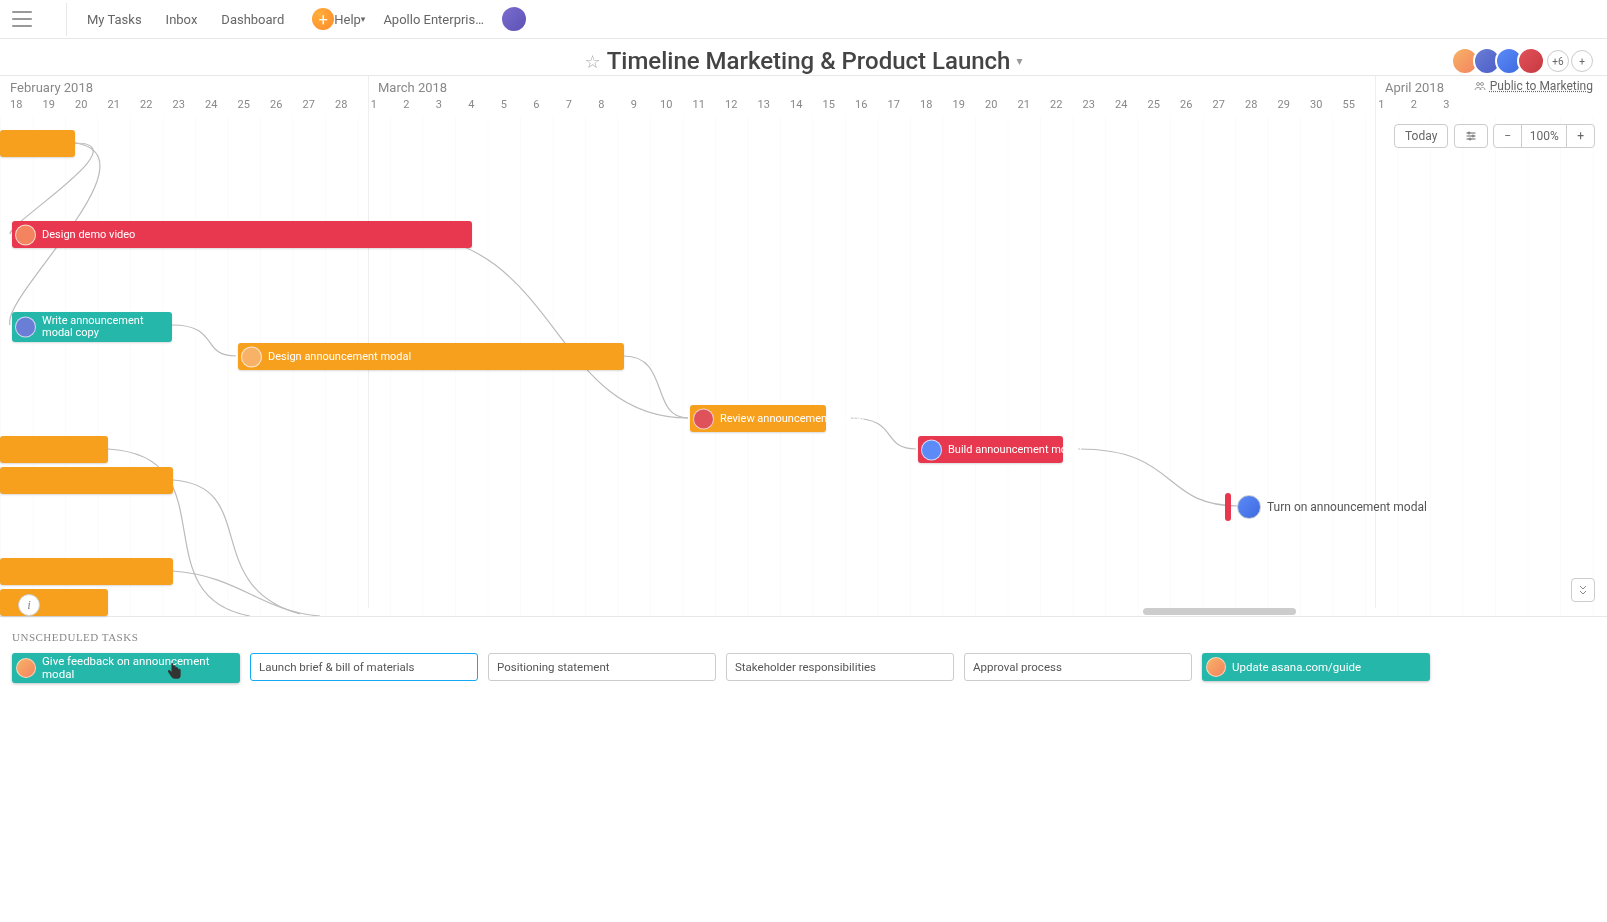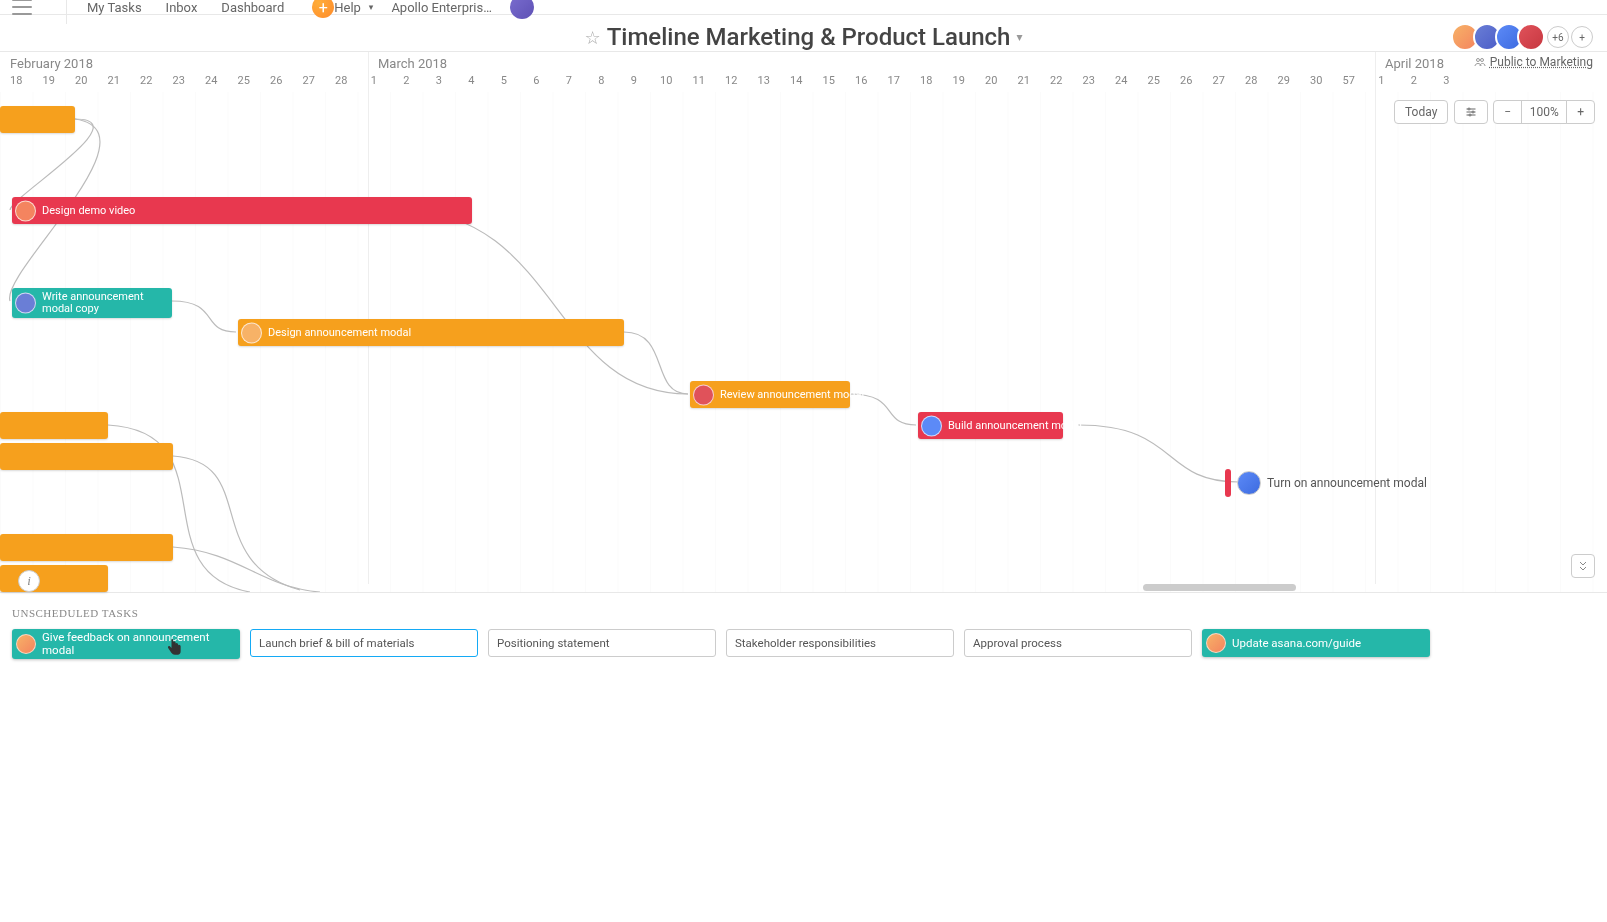--- a/index.html
+++ b/index.html
@@ -1,30 +1,30 @@
 <!DOCTYPE html>
 <html><head>
 <meta charset="utf-8">
 <style>
 * { margin: 0; padding: 0; box-sizing: border-box; }
 body { font-family: -apple-system, BlinkMacSystemFont, "Segoe UI", Roboto, Helvetica, Arial, sans-serif; font-size: 13px; color: #333; background: #fff; width: 1607px; height: 922px; overflow: hidden; }
 
 
-.topbar { height: 15px; border-bottom: 1px solid #e8e8e8; display: flex; align-items: center; padding: 0 12px; }
+.topbar { height: 39px; border-bottom: 1px solid #e8e8e8; display: flex; align-items: center; padding: 0 12px; }
 .hamburger { width: 20px; height: 16px; display: flex; flex-direction: column; justify-content: space-between; cursor: pointer; margin-right: 22px; }
 .hamburger span { height: 2px; background: #999; border-radius: 1px; }
 .topnav { display: flex; gap: 24px; align-items: center; }
 .topnav-item { color: #666; cursor: pointer; font-size: 13px; }
 .divider-v { width: 1px; height: 33px; background: #e8e8e8; margin-left: 12px; }
 .add-btn { width: 22px; height: 22px; border-radius: 50%; background: radial-gradient(circle at 30% 30%, #ffae3a, #ff8a2a); display: flex; align-items: center; justify-content: center; color: #fff; font-size: 16px; cursor: pointer; margin-left: 28px; }
 .search-wrap { margin-left: auto; margin-right: auto; width: 410px; position: relative; }
 .search-wrap input { width: 100%; height: 24px; border: 1px solid #ddd; border-radius: 12px; padding: 0 14px 0 30px; font-size: 13px; color: #555; outline: none; }
 .search-icon { position: absolute; left: 10px; top: 50%; transform: translateY(-50%); color: #aaa; }
 .topright { display: flex; align-items: center; gap: 18px; }
-.help { color: #666; cursor: pointer; display: flex; align-items: center; gap: 8px; justify-content: center; }
+.help { color: #666; cursor: pointer; display: flex; align-items: center; gap: 0; justify-content: center; }
 .workspace { color: #666; font-size: 13px; }
 .avatar-main { width: 24px; height: 24px; border-radius: 50%; background: linear-gradient(135deg,#7a6dcf,#5e51b5); }
 
 
 .project-header { padding: 8px 0 0; text-align: center; position: relative; }
 .project-title-row { display: flex; align-items: center; justify-content: center; gap: 6px; }
 .star { color: #aaa; font-size: 18px; cursor: pointer; }
 .project-title { font-size: 24px; font-weight: 500; color: #444; }
 .caret { color: #999; font-size: 12px; cursor: pointer; }
 .tabs { display: flex; justify-content: center; gap: 32px; margin-top: 6px; }
@@ -187,21 +187,21 @@
       <span class="day">21</span>
       <span class="day">22</span>
       <span class="day">23</span>
       <span class="day">24</span>
       <span class="day">25</span>
       <span class="day">26</span>
       <span class="day">27</span>
       <span class="day">28</span>
       <span class="day">29</span>
       <span class="day">30</span>
-      <span class="day">57</span>
+      <span class="day">55</span>
       <span class="day">1</span>
       <span class="day">2</span>
       <span class="day">3</span>
     </div>
 
   <div class="chart">
     <svg class="dep-lines">
       <path d="M 75 27 C 140 27, 10 105, 10 118"></path>
       <path d="M 75 27 C 160 40, 0 180, 10 209"></path>
       <path d="M 172 209 C 220 209, 200 240, 236 240"></path>
@@ -223,21 +223,21 @@
           <span>Design demo video</span>
         </div>
         <div class="bar teal" style="left: 12px; top: 196px; width: 160px; height: 30px; line-height: 1.1; white-space: normal;">
           <div class="bav" style="background: linear-gradient(135deg, rgb(106, 126, 214), rgb(106, 126, 214));"></div>
           <span>Write announcement modal copy</span>
         </div>
         <div class="bar orange" style="left: 238px; top: 227px; width: 386px;">
           <div class="bav" style="background: linear-gradient(135deg, rgb(247, 178, 103), rgb(247, 178, 103));"></div>
           <span>Design announcement modal</span>
         </div>
-        <div class="bar orange" style="left: 690px; top: 289px; width: 160px;">
+        <div class="bar orange" style="left: 690px; top: 289px; width: 136px;">
           <div class="bav" style="background: linear-gradient(135deg, rgb(224, 82, 90), rgb(224, 82, 90));"></div>
           <span>Review announcement modal</span>
         </div>
         <div class="bar red" style="left: 918px; top: 320px; width: 145px;">
           <div class="bav" style="background: linear-gradient(135deg, rgb(92, 138, 247), rgb(92, 138, 247));"></div>
           <span>Build announcement modal</span>
         </div>
         <div class="bar orange plain" style="left: 0px; top: 320px; width: 108px;">
           <span></span>
         </div>

